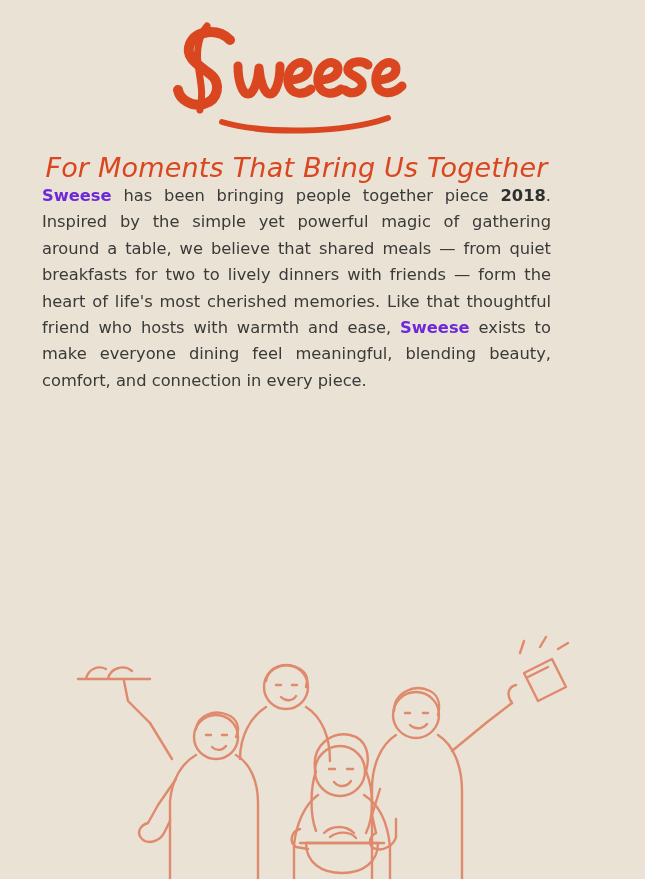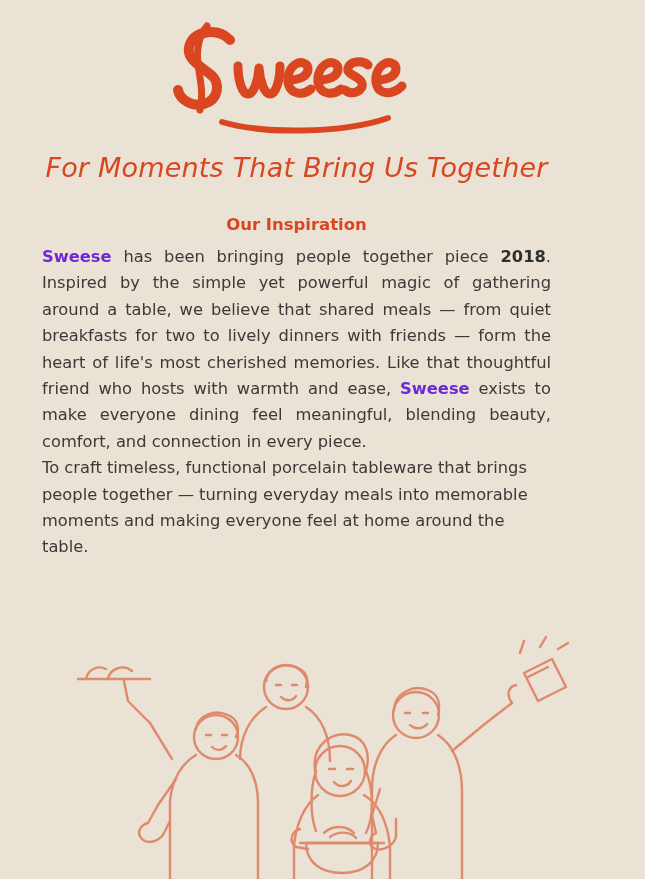--- a/index.html
+++ b/index.html
@@ -107,30 +107,28 @@
 
         <path d="M224 62 C236 62, 244 58, 244 51 C244 45, 237 43, 232 46 C225 50, 222 60, 225 68 C228 76, 240 78, 250 68" stroke-width="9"></path>
 
         <path d="M70 104 C110 116, 190 116, 236 100" stroke-width="6"></path>
       </g>
     </svg>
   </div>
 
   <div class="tagline">For Moments That Bring Us Together</div>
 
-  <div class="section-heading">Our Inspiration</div>
   <p class="body-text">
     <span class="brand">Sweese</span>
     <span>has been bringing people together piece</span>
     <span class="year">2018</span><span>. Inspired by the simple yet powerful magic of gathering around a table, we believe that shared meals — from quiet breakfasts for two to lively dinners with friends — form the heart of life's most cherished memories. Like that thoughtful friend who hosts with warmth and ease,</span>
     <span class="brand">Sweese</span>
     <span>exists to make everyone dining feel meaningful, blending beauty, comfort, and connection in every piece.</span>
   </p>
 
-  <p class="body-text left">To craft timeless, functional porcelain tableware that brings people together — turning everyday meals into memorable moments and making everyone feel at home around the table.</p>
 
   <svg class="illustration" viewBox="0 0 645 260">
     <g fill="none" stroke="#e08a6d" stroke-width="2.4" stroke-linecap="round" stroke-linejoin="round">
 
       <path d="M78 60 L150 60"></path>
       <path d="M86 60 C88 50, 98 46, 106 50"></path>
       <path d="M108 60 C110 49, 124 45, 132 52"></path>
 
       <path d="M124 62 L128 82 L150 104"></path>
 

